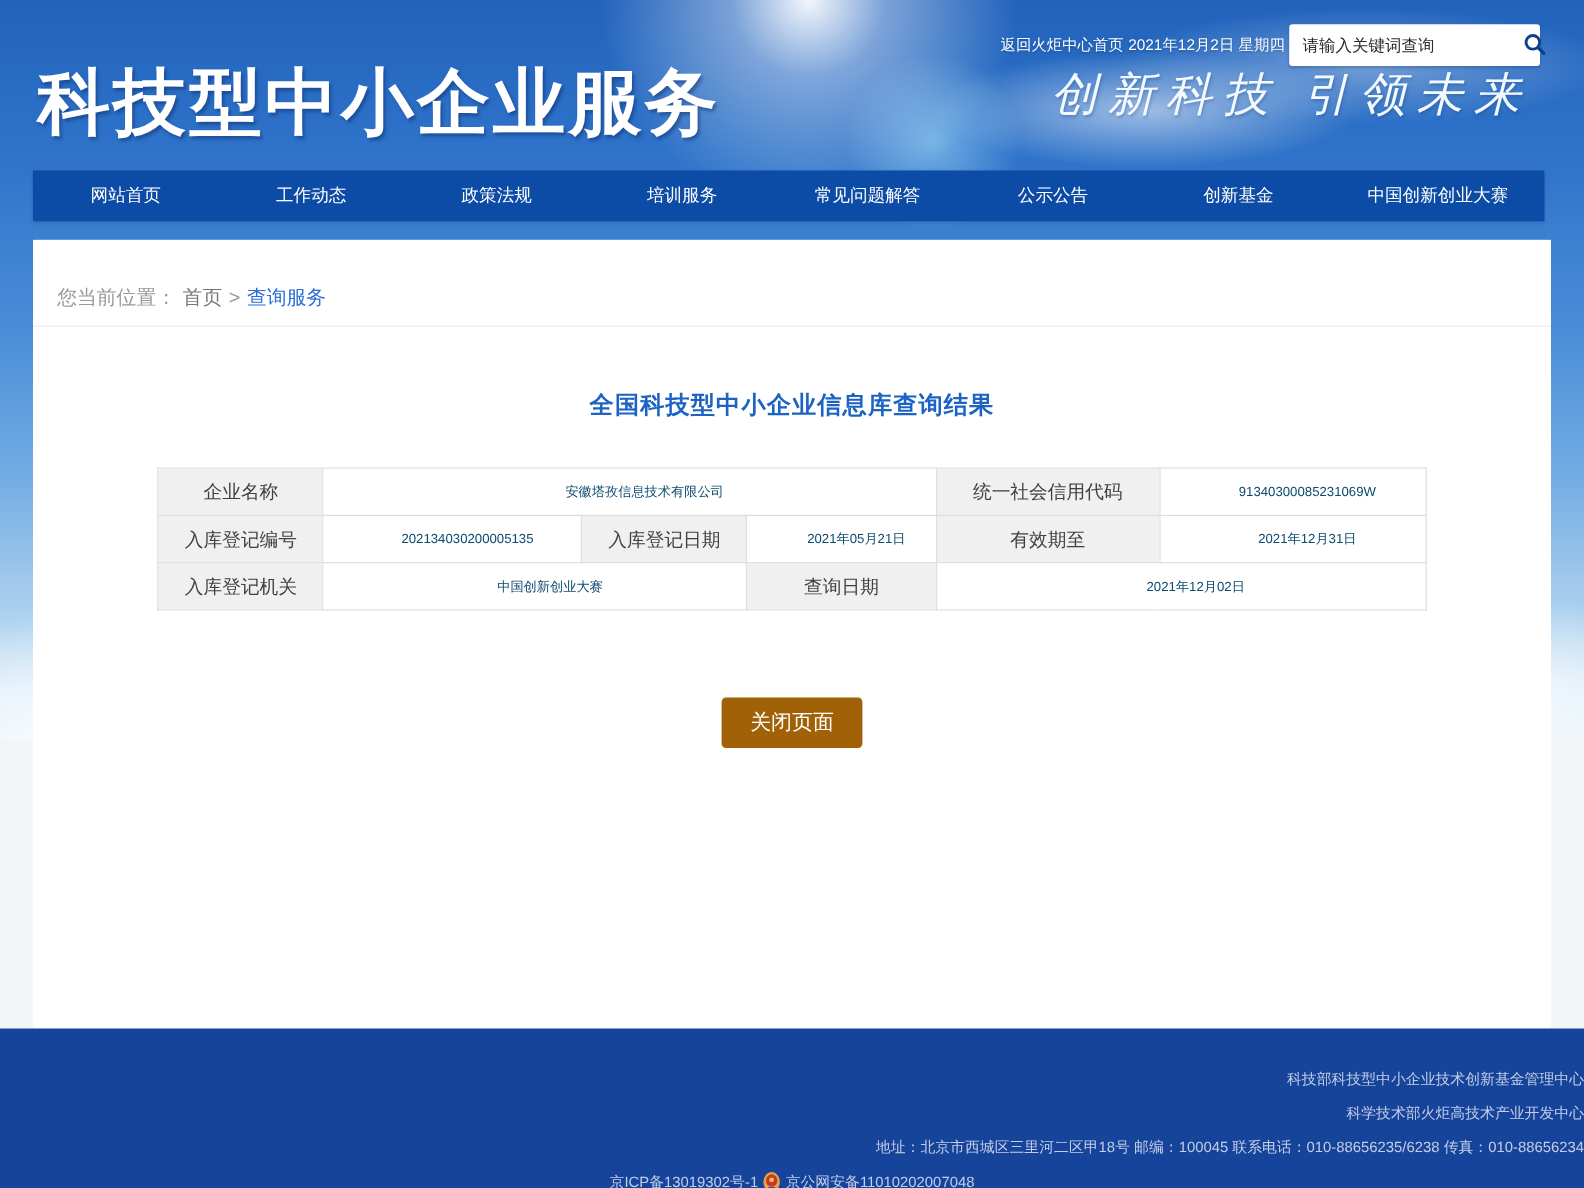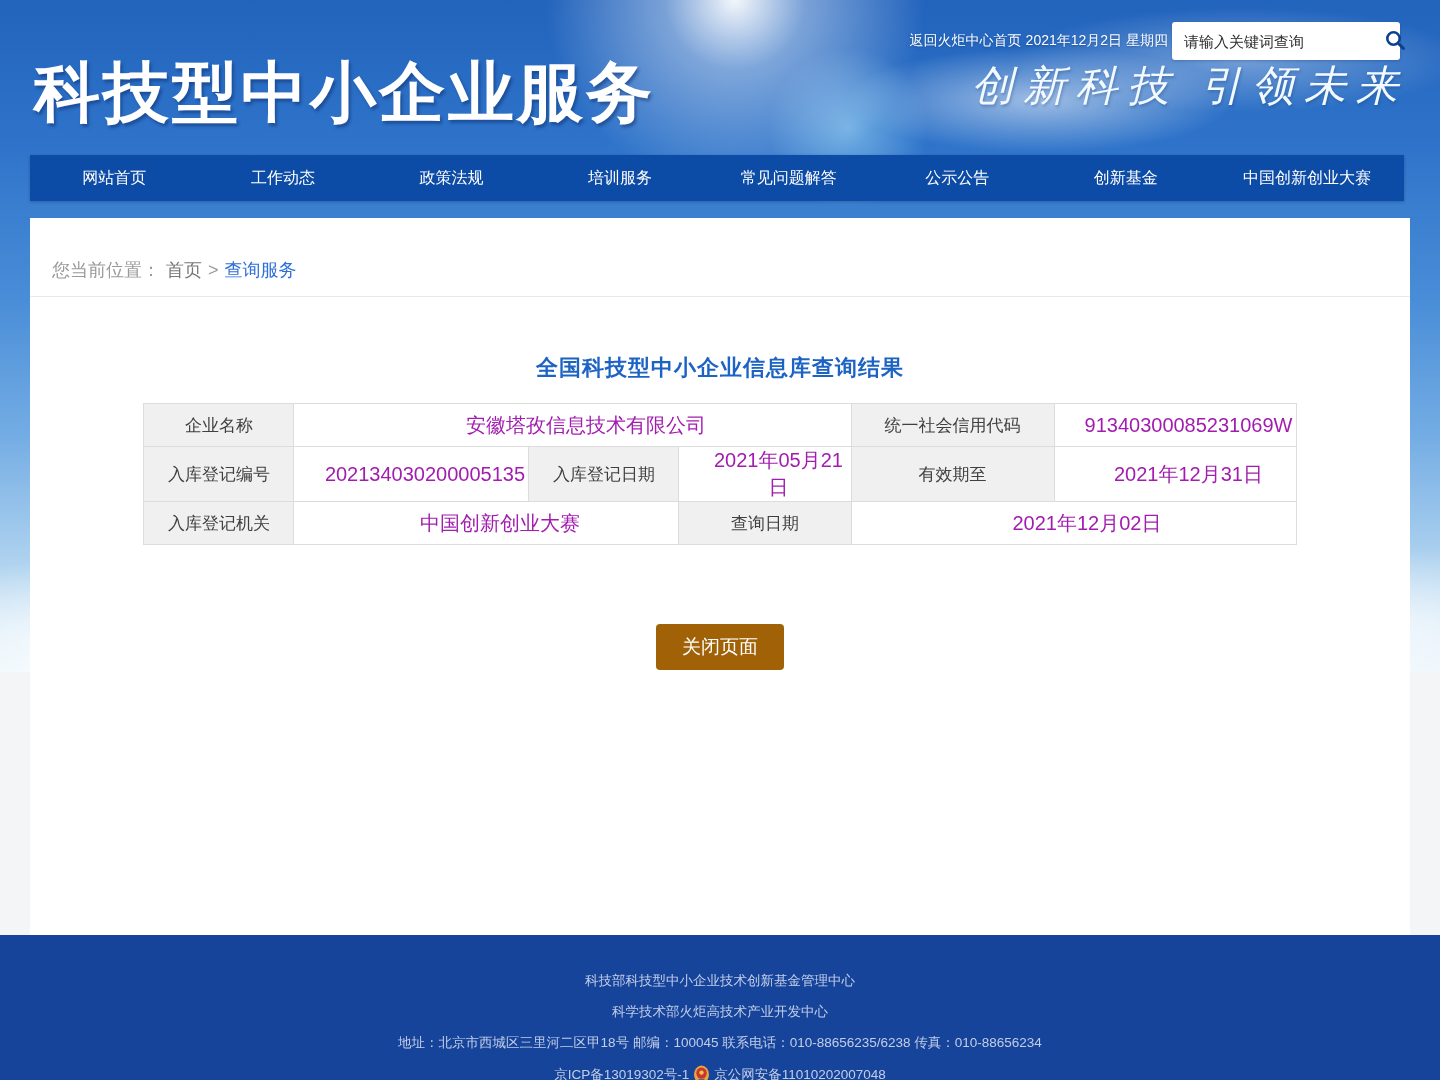--- a/index.html
+++ b/index.html
@@ -26,53 +26,53 @@
   .topdate { color:#ffffff; font-size:14px; text-shadow:0 1px 2px rgba(0,40,100,.4); }
   .searchbox { display:flex; align-items:center; width:228px; height:38px; background:#ffffff; border-radius:3px;
                box-shadow:0 1px 3px rgba(0,30,80,.25); padding:0 8px 0 12px; }
   .searchbox input { flex:1; border:none; outline:none; font-size:15px; color:#7f1d1d; font-family:"Liberation Sans", sans-serif; background:transparent; }
   .searchbox input::placeholder { color:#2b2b2b; opacity:1; }
   .search-btn { width:26px; height:26px; border:none; background:transparent; cursor:pointer; display:flex; align-items:center; justify-content:center; }
 
   
   .logo { position:absolute; top:48px; left:34px; z-index:4; color:#ffffff; font-size:66px; font-weight:bold;
           letter-spacing:3px; text-shadow:2px 3px 3px rgba(10,40,100,.45); font-family:"Liberation Serif", serif; }
-  .slogan { position:absolute; top:58px; right:32px; z-index:4; color:#f2f9ff; font-size:42px; font-style:italic;
+  .slogan { position:absolute; top:58px; right:48px; z-index:4; color:#f2f9ff; font-size:42px; font-style:italic;
             letter-spacing:10px; font-family:"Liberation Serif", serif; text-shadow:1px 2px 3px rgba(20,60,120,.35); white-space:nowrap; }
 
   
   .nav { position:absolute; top:155px; left:30px; width:1374px; height:46px; background:#0c4ba6; z-index:5;
          display:flex; align-items:stretch; box-shadow:0 1px 3px rgba(0,20,60,.25); }
   .nav-item { flex:1; display:flex; align-items:center; justify-content:center; color:#ffffff; font-size:16px;
               cursor:pointer; white-space:nowrap; }
   .nav-item:last-child { flex:1.15; }
 
   
   .content { position:absolute; top:218px; left:30px; width:1380px; height:717px; background:#ffffff; z-index:3; }
   .breadcrumb { padding:40px 22px 14px 22px; margin:0 0 0 0; border-bottom:1px solid #e9e9e9; font-size:18px; color:#999;
                 display:flex; align-items:center; gap:6px; }
   .breadcrumb .bc-home { color:#777; cursor:pointer; }
   .breadcrumb .bc-sep { color:#999; }
   .breadcrumb .bc-cur { color:#2e6ed8; cursor:pointer; }
 
   .result-title { margin-top:56px; text-align:center; font-size:22px; font-weight:bold; color:#1d63c4; letter-spacing:1px; }
 
-  table.info { border-collapse:collapse; margin:20px auto 0 auto; width:1152px; table-layout:fixed; }
+  table.info { border-collapse:collapse; margin:42px auto 0 auto; width:1152px; table-layout:fixed; }
   table.info td { border:1px solid #dcdcdc; height:43px; text-align:center; vertical-align:middle; overflow:hidden; }
   td.lb { background:#f0f0f0; color:#404040; font-size:17px; }
-  td.vl { background:#ffffff; color:#a21caf; font-size:20px;padding-left:27px; }
+  td.vl { background:#ffffff; color:#0c4a6e; font-size:12px;padding-left:27px; }
 
   .btn-wrap { text-align:center; margin-top:79px; }
   .close-btn { display:inline-block; min-width:115px; padding:10px 26px; background:#a16207; color:#ffffff; font-size:19px;
                border:none; border-radius:4px; cursor:pointer; font-family:"Liberation Sans", sans-serif; }
 
   
   .footer { position:absolute; left:0; bottom:0; width:1440px; height:145px; background:#16449b; z-index:6;
             color:#c3cde7; font-size:13.5px; text-align:center; padding-top:37px; }
-  .footer .fline { margin-bottom:13px; }
+  .footer .fline { margin-bottom:13px;text-align:right; }
   .footer .ficp { display:flex; align-items:center; justify-content:center; gap:4px; }
   .badge-icon { width:17px; height:19px; display:inline-block; }
 </style>
 </head>
 <body>
 
 <div class="page">
 
   <div class="sky"></div>
 

